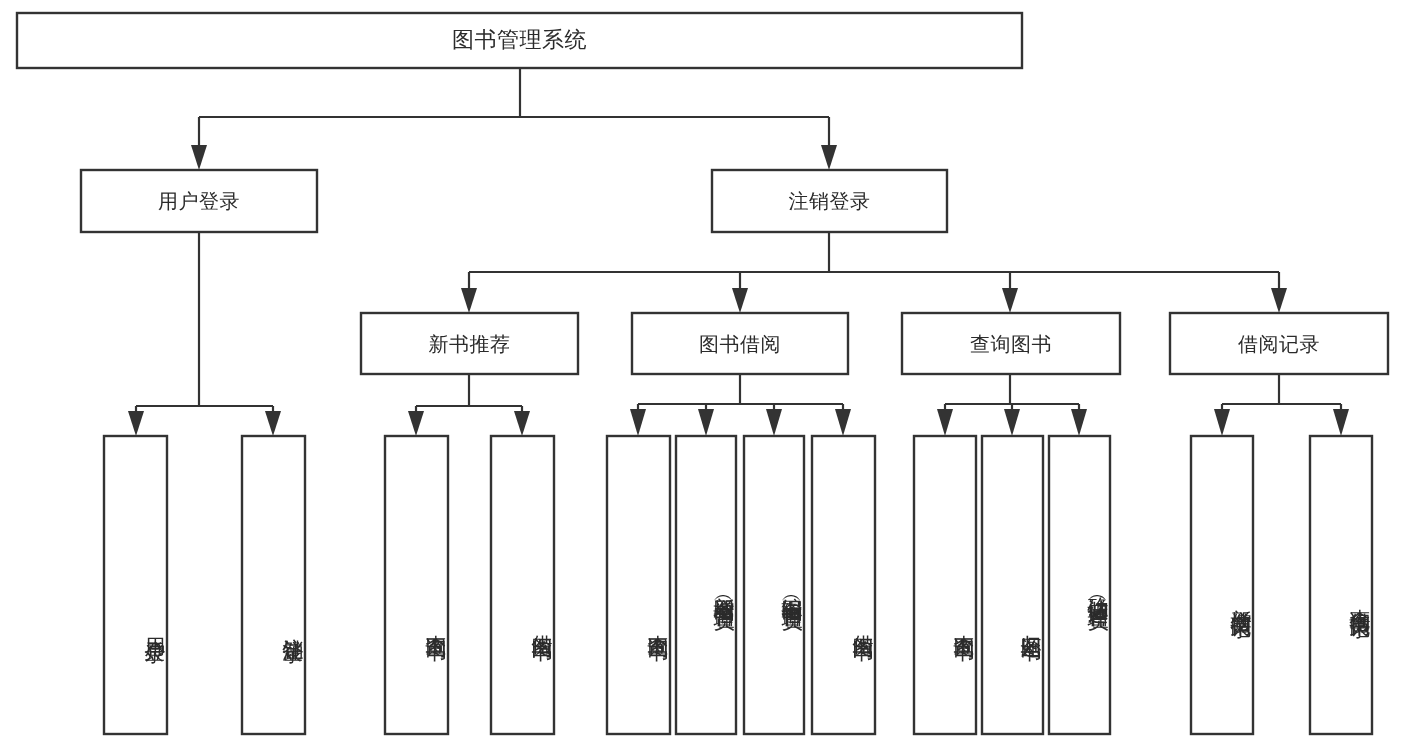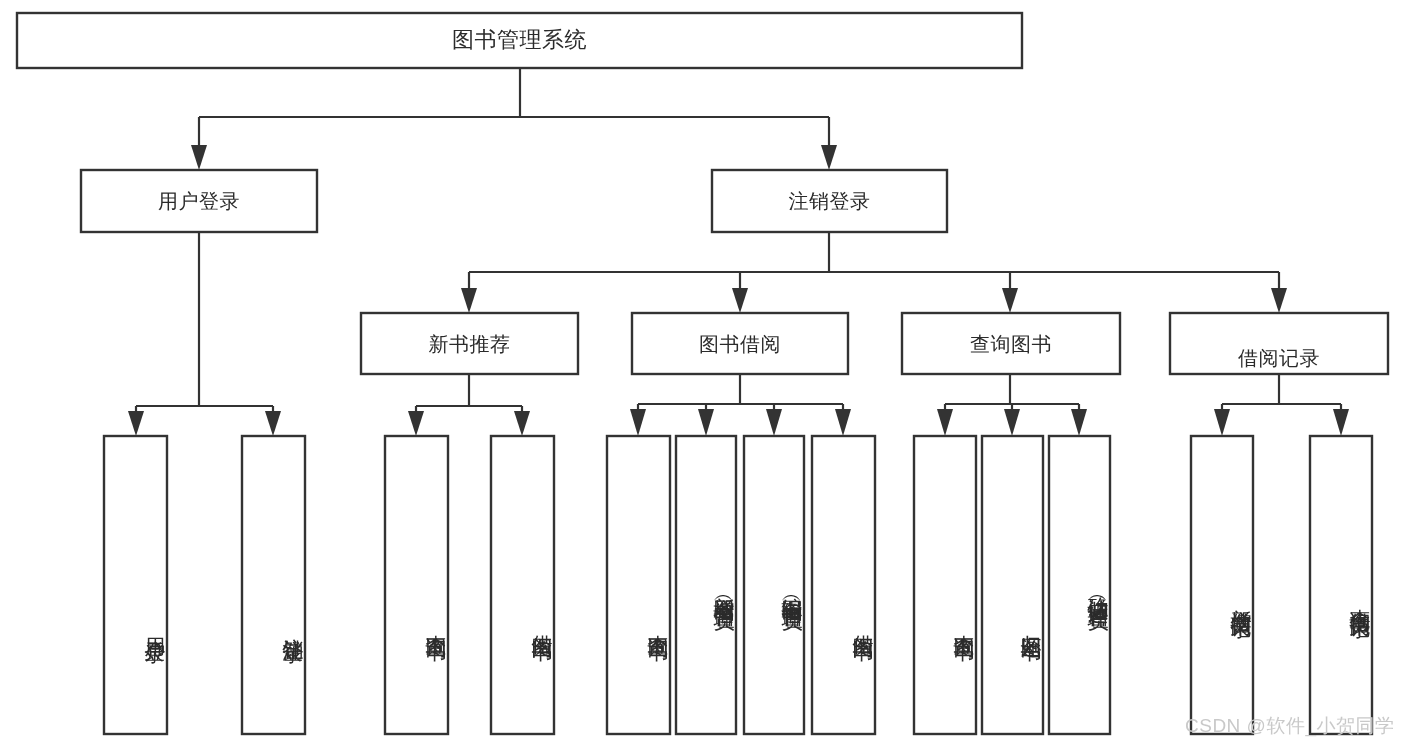--- a/index.html
+++ b/index.html
@@ -191,35 +191,34 @@
   </svg>
 
   <div class="node-label-h" style="left:17px;top:13px;width:1005px;height:55px;font-size:22px;">图书管理系统</div>
 
   <div class="node-label-h" style="left:81px;top:170px;width:236px;height:62px;">用户登录</div>
   <div class="node-label-h" style="left:712px;top:170px;width:235px;height:62px;">注销登录</div>
 
   <div class="node-label-h" style="left:361px;top:313px;width:217px;height:61px;">新书推荐</div>
   <div class="node-label-h" style="left:632px;top:313px;width:216px;height:61px;">图书借阅</div>
   <div class="node-label-h" style="left:902px;top:313px;width:218px;height:61px;">查询图书</div>
-  <div class="node-label-h" style="left:1170px;top:327px;width:218px;height:61px;">借阅记录</div>
+  <div class="node-label-h" style="left:1170px;top:313px;width:218px;height:61px;">借阅记录</div>
 
   <div class="node-label-v" style="left:104px;top:516px;width:63px;height:218px;">用户登录</div>
   <div class="node-label-v" style="left:242px;top:516px;width:63px;height:218px;">注销登录</div>
 
   <div class="node-label-v" style="left:385px;top:510px;width:63px;height:224px;">查询图书</div>
   <div class="node-label-v" style="left:491px;top:510px;width:63px;height:224px;">借阅图书</div>
 
   <div class="node-label-v" style="left:607px;top:510px;width:63px;height:224px;">查询图书</div>
   <div class="node-label-v" style="left:676px;top:443px;width:60px;height:291px;">新增图书（管理员）</div>
   <div class="node-label-v" style="left:744px;top:443px;width:60px;height:291px;">编辑图书（管理员）</div>
   <div class="node-label-v" style="left:812px;top:510px;width:63px;height:224px;">借阅图书</div>
 
   <div class="node-label-v" style="left:914px;top:510px;width:62px;height:224px;">查询图书</div>
   <div class="node-label-v" style="left:982px;top:510px;width:61px;height:224px;">归还图书</div>
   <div class="node-label-v" style="left:1049px;top:443px;width:61px;height:291px;">确认归还（管理员）</div>
 
   <div class="node-label-v" style="left:1191px;top:462px;width:62px;height:272px;">新增借阅记录</div>
   <div class="node-label-v" style="left:1310px;top:462px;width:62px;height:272px;">查询借阅记录</div>
 
-  <div class="watermark">CSDN @软件_小贺同学</div>
 
 </div>
 
 </body></html>

